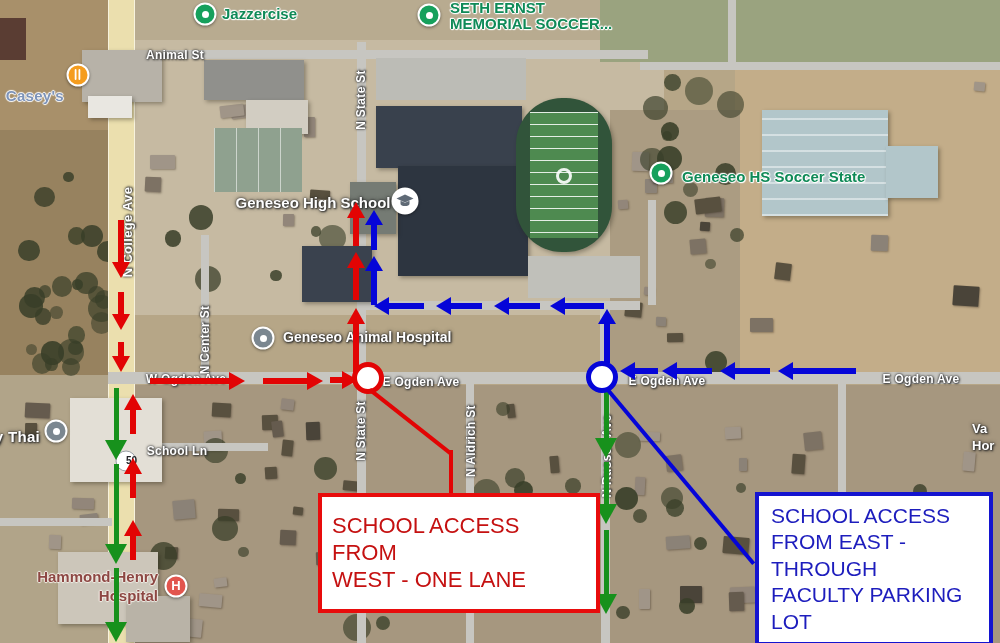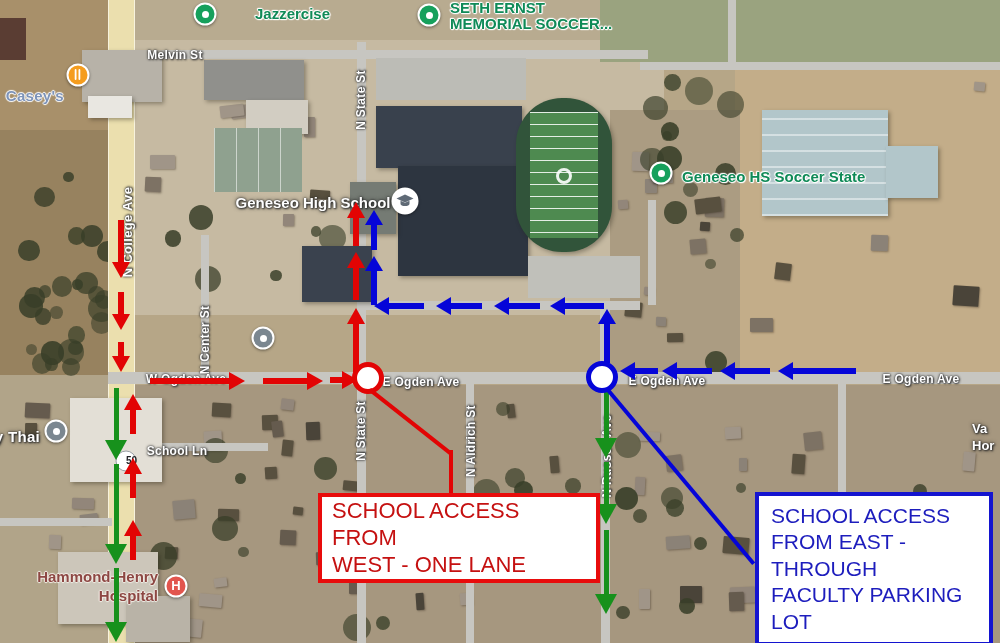--- a/index.html
+++ b/index.html
@@ -268,21 +268,21 @@
   <div class="bld" style="left:528px;top:256px;width:112px;height:42px;background:#c0c0ba;box-shadow:none;"></div>
   <div class="bld" style="left:516px;top:98px;width:96px;height:154px;background:#31543a;border-radius:46px;"></div>
   <div class="bld" style="left:530px;top:112px;width:68px;height:126px;background:#4e8a50;background-image:repeating-linear-gradient(180deg,rgba(255,255,255,.85) 0 1px,rgba(0,0,0,0) 1px 12px);box-shadow:none;"></div>
   <div style="left:556px;top:168px;width:16px;height:16px;border:3px solid rgba(255,255,255,.9);border-radius:50%;z-index:4;"></div>
   <div class="bld" style="left:762px;top:110px;width:126px;height:106px;background:#b2c6ca;background-image:repeating-linear-gradient(0deg,rgba(255,255,255,.45) 0 2px,rgba(0,0,0,0) 2px 16px);"></div>
   <div class="bld" style="left:886px;top:146px;width:52px;height:52px;background:#b2c6ca;"></div>
   <div class="bld" style="left:70px;top:398px;width:92px;height:84px;background:#e3dfd6;"></div>
   <div class="bld" style="left:58px;top:552px;width:100px;height:72px;background:#ccc6ba;"></div>
   <div class="bld" style="left:126px;top:596px;width:64px;height:46px;background:#b9b3a7;"></div>
 
-  <div class="lbl road-label" style="left:175px;top:55px;">Melvin St</div>
+  <div class="lbl road-label" style="left:175px;top:55px;">Animal St</div>
   <div class="lbl road-label vert" style="left:361px;top:100px;">N State St</div>
   <div class="lbl road-label vert" style="left:127px;top:232px;font-size:13px;">N College Ave</div>
   <div class="lbl road-label vert" style="left:205px;top:340px;">N Center St</div>
   <div class="lbl road-label" style="left:186px;top:379px;">W Ogden Ave</div>
   <div class="lbl road-label" style="left:421px;top:382px;">E Ogden Ave</div>
   <div class="lbl road-label" style="left:667px;top:381px;">E Ogden Ave</div>
   <div class="lbl road-label" style="left:921px;top:379px;">E Ogden Ave</div>
   <div class="lbl road-label vert" style="left:361px;top:431px;">N State St</div>
   <div class="lbl road-label vert" style="left:471px;top:441px;">N Aldrich St</div>
   <div class="lbl road-label vert" style="left:607px;top:456px;">N Russell Ave</div>
@@ -293,38 +293,39 @@
 
   <div class="pin pin-orange" style="left:78px;top:75px;">
     <svg width="18" height="18" viewBox="0 0 18 18" style="left:0;top:0;">
         <rect x="6.2" y="3.5" width="1.8" height="11" rx=".9" fill="#fff"></rect>
         <rect x="10" y="3.5" width="1.8" height="11" rx=".9" fill="#fff"></rect>
       </svg>
   </div>
   <div class="lbl poi poi-blue road-label end" style="left:64px;top:75px;font-size:15px;">Casey's</div>
 
   <div class="pin pin-green" style="left:205px;top:14px;"></div>
-  <div class="lbl poi poi-green" style="left:222px;top:13px;transform:translate(0,-50%);font-size:15px;margin-left:33px;">Jazzercise</div>
+  <div class="lbl poi poi-green" style="left:222px;top:13px;transform:translate(0,-50%);font-size:15px;">Jazzercise</div>
 
   <div class="pin pin-green" style="left:429px;top:15px;"></div>
   <div class="lbl poi poi-green pre" style="left:450px;top:16px;transform:translate(0,-50%);font-size:15px;line-height:16px;">SETH ERNST
 MEMORIAL SOCCER...</div>
 
   <div class="lbl poi poi-white" style="left:313px;top:202px;transform:translate(-50%,-50%);font-size:15px;">Geneseo High School</div>
   <div class="pin pin-school" style="left:405px;top:201px;">
     <svg width="27" height="27" viewBox="0 0 27 27" style="left:0;top:0;">
         <polygon points="13.5,7 22,11 13.5,15 5,11" fill="#5f6a76"></polygon>
         <path d="M9 13.2v3.2c0 1.2 2 2.2 4.5 2.2s4.5-1 4.5-2.2v-3.2l-4.5 2.1z" fill="#5f6a76"></path>
       </svg>
   </div>
 
   <div class="pin pin-green" style="left:661px;top:173px;"></div>
   <div class="lbl poi poi-green" style="left:682px;top:176px;transform:translate(0,-50%);font-size:15px;">Geneseo HS Soccer State</div>
 
   <div class="pin pin-gray" style="left:263px;top:338px;"></div>
+  <div class="lbl poi poi-white" style="left:283px;top:337px;transform:translate(0,-50%);">Geneseo Animal Hospital</div>
 
   <div class="lbl poi poi-white road-label end" style="left:40px;top:436px;font-size:15px;">y Thai</div>
   <div class="pin pin-gray" style="left:56px;top:431px;"></div>
 
   <div class="lbl poi poi-maroon pre" style="left:158px;top:586px;transform:translate(-100%,-50%);text-align:right;font-size:15px;line-height:19px;">Hammond-Henry
 Hospital</div>
   <div class="pin pin-red" style="left:176px;top:586px;"><span style="position:static;">H</span></div>
 
   <div class="lbl poi poi-white pre" style="left:972px;top:420px;font-size:13px;line-height:17px;">Va
 Hor</div>
@@ -390,21 +391,21 @@
       <div class="arrow-head" style="left: 595px; top: 594px; border-left: 11px solid transparent; border-right: 11px solid transparent; border-top: 20px solid rgb(23, 145, 28);"></div>
     </div>
 
   <div class="junction" id="junction-west" style="left: 368px; top: 378px; border: 5px solid rgb(226, 4, 4);"></div>
   <div class="junction" id="junction-east" style="left: 602px; top: 377px; border: 5px solid rgb(5, 5, 216);"></div>
 
   <div class="leader" id="leader-west-diag" style="left: 371px; top: 388px; width: 103px; height: 3.5px; transform: rotate(38.3deg); background: rgb(226, 4, 4);"></div>
   <div class="leader" id="leader-west-vert" style="left: 449px; top: 450px; width: 3.5px; height: 46px; background: rgb(226, 4, 4);"></div>
   <div class="leader" id="leader-east-diag" style="left: 608px; top: 387px; width: 229px; height: 4px; transform: rotate(50deg); background: rgb(5, 5, 216);"></div>
 
-  <div class="callout pre" id="callout-west" style="left: 318px; top: 493px; width: 282px; padding: 1px 10px; border: 4px solid rgb(232, 12, 12); color: rgb(197, 17, 17);">SCHOOL ACCESS FROM
+  <div class="callout pre" id="callout-west" style="left: 318px; top: 493px; width: 282px; padding: 16px 10px; border: 4px solid rgb(232, 12, 12); color: rgb(197, 17, 17);">SCHOOL ACCESS FROM
 WEST - ONE LANE</div>
   <div class="callout pre" id="callout-east" style="left: 755px; top: 492px; width: 238px; padding: 7px 12px; border: 4px solid rgb(20, 20, 207); font-size: 21px; line-height: 1.26; color: rgb(29, 29, 189);">SCHOOL ACCESS
 FROM EAST -
 THROUGH
 FACULTY PARKING
 LOT</div>
 
 </div>
 
 </body></html>

